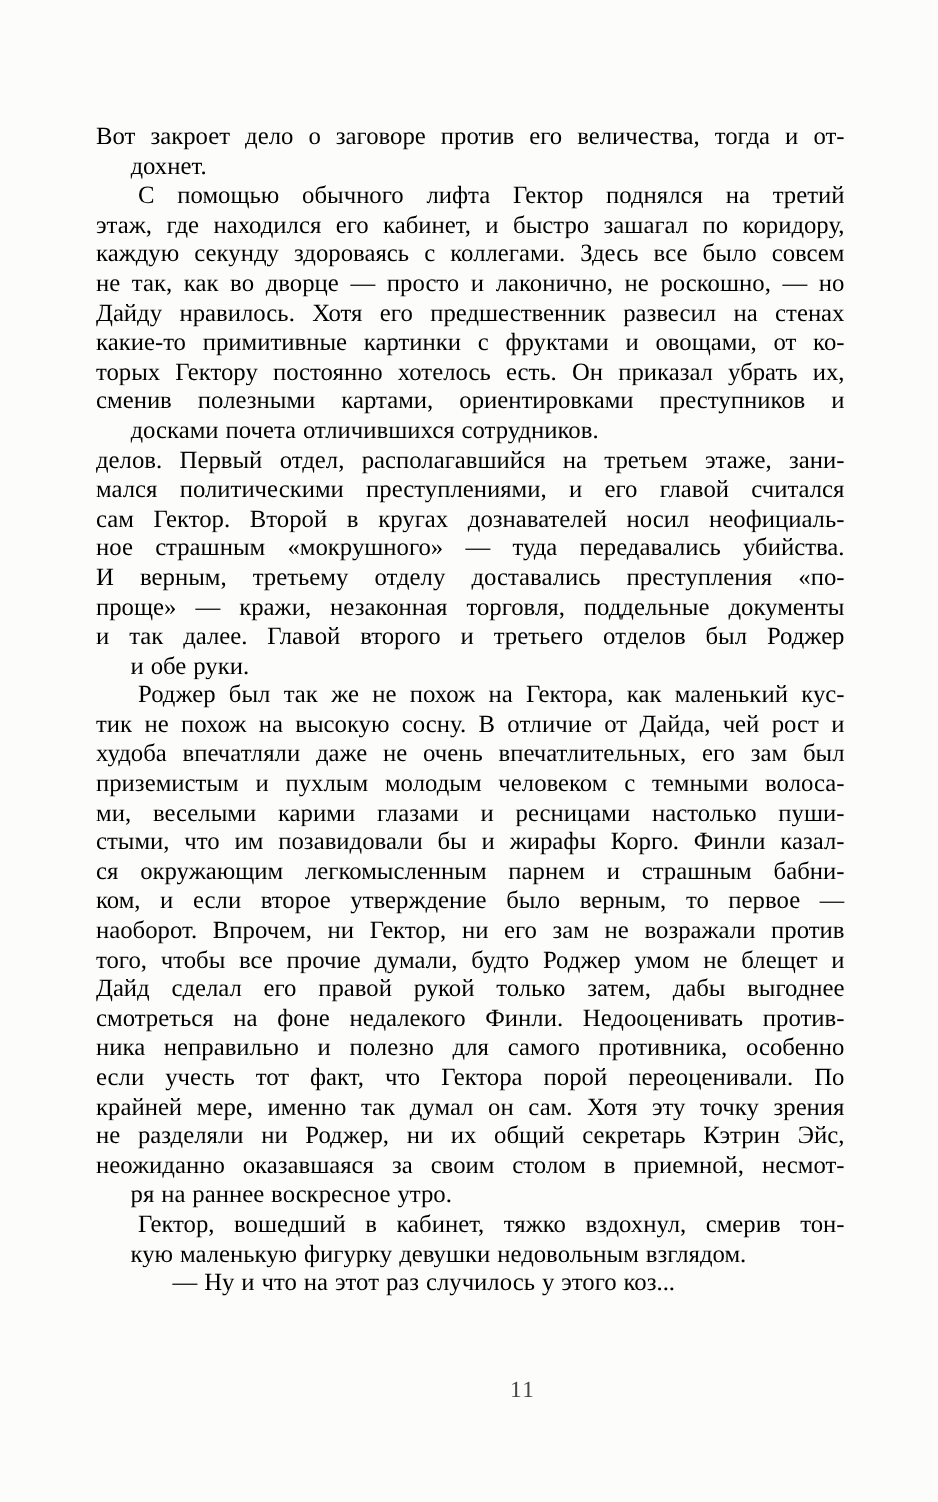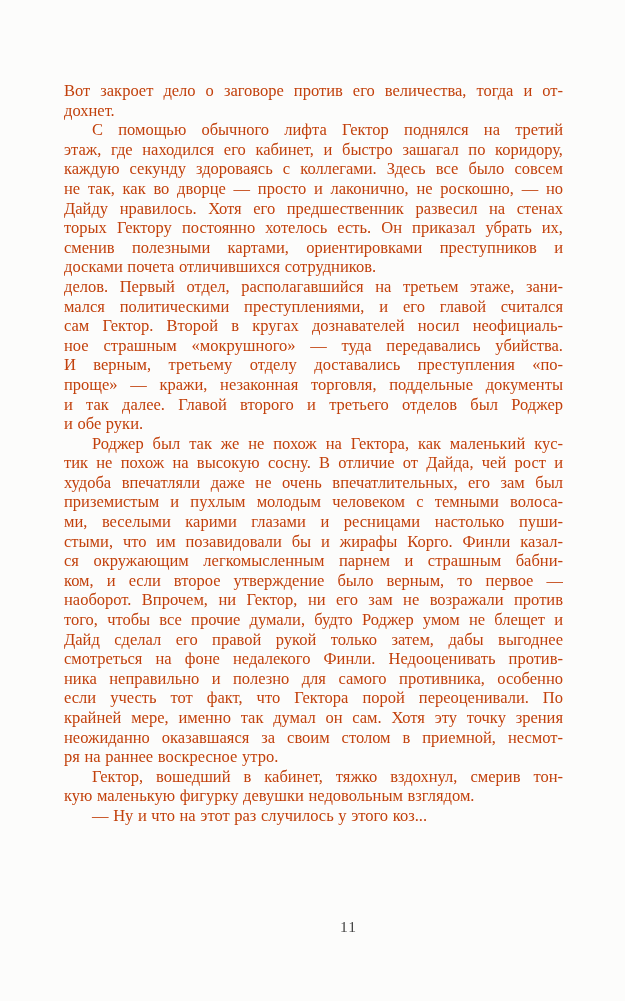--- a/index.html
+++ b/index.html
@@ -17,38 +17,39 @@
     width: 625px;
     height: 1001px;
     background: #fcfcfb;
     overflow: hidden;
   }
   .text-block {
     position: absolute;
     left: 64px;
     top: 81px;
     width: 499px;
-    color: #c2410c;
+    color: #000000;
     font-size: 16.5px;
     line-height: 19.6px;
   }
   .line {
     height: 19.6px;
     overflow: hidden;
     text-align: justify;
     text-align-last: justify;
     white-space: nowrap; 
     white-space: normal;
     word-spacing: 0.5px;
   }
   .line.indent {
     text-indent: 28px;
   }
   .line.last {
     text-align-last: left;
+    margin-left: 23px;
   }
   .page-number {
     position: absolute;
     top: 918px;
     left: 0;
     width: 625px;
     text-align: center;
     color: #454545;
     font-size: 15.5px;
     letter-spacing: 1px;
@@ -60,20 +61,21 @@
 
 <div class="page">
   <div class="text-block" id="text-block">
       <div class="line">Вот закроет дело о заговоре против его величества, тогда и от-</div>
       <div class="line last">дохнет.</div>
       <div class="line indent">С помощью обычного лифта Гектор поднялся на третий</div>
       <div class="line">этаж, где находился его кабинет, и быстро зашагал по коридору,</div>
       <div class="line">каждую секунду здороваясь с коллегами. Здесь все было совсем</div>
       <div class="line">не так, как во дворце — просто и лаконично, не роскошно, — но</div>
       <div class="line">Дайду нравилось. Хотя его предшественник развесил на стенах</div>
+      <div class="line">какие-то примитивные картинки с фруктами и овощами, от ко-</div>
       <div class="line">торых Гектору постоянно хотелось есть. Он приказал убрать их,</div>
       <div class="line">сменив полезными картами, ориентировками преступников и</div>
       <div class="line last">досками почета отличившихся сотрудников.</div>
       <div class="line">делов. Первый отдел, располагавшийся на третьем этаже, зани-</div>
       <div class="line">мался политическими преступлениями, и его главой считался</div>
       <div class="line">сам Гектор. Второй в кругах дознавателей носил неофициаль-</div>
       <div class="line">ное страшным «мокрушного» — туда передавались убийства.</div>
       <div class="line">И верным, третьему отделу доставались преступления «по-</div>
       <div class="line">проще» — кражи, незаконная торговля, поддельные документы</div>
       <div class="line">и так далее. Главой второго и третьего отделов был Роджер</div>
@@ -86,20 +88,21 @@
       <div class="line">стыми, что им позавидовали бы и жирафы Корго. Финли казал-</div>
       <div class="line">ся окружающим легкомысленным парнем и страшным бабни-</div>
       <div class="line">ком, и если второе утверждение было верным, то первое —</div>
       <div class="line">наоборот. Впрочем, ни Гектор, ни его зам не возражали против</div>
       <div class="line">того, чтобы все прочие думали, будто Роджер умом не блещет и</div>
       <div class="line">Дайд сделал его правой рукой только затем, дабы выгоднее</div>
       <div class="line">смотреться на фоне недалекого Финли. Недооценивать против-</div>
       <div class="line">ника неправильно и полезно для самого противника, особенно</div>
       <div class="line">если учесть тот факт, что Гектора порой переоценивали. По</div>
       <div class="line">крайней мере, именно так думал он сам. Хотя эту точку зрения</div>
+      <div class="line">не разделяли ни Роджер, ни их общий секретарь Кэтрин Эйс,</div>
       <div class="line">неожиданно оказавшаяся за своим столом в приемной, несмот-</div>
       <div class="line last">ря на раннее воскресное утро.</div>
       <div class="line indent">Гектор, вошедший в кабинет, тяжко вздохнул, смерив тон-</div>
       <div class="line last">кую маленькую фигурку девушки недовольным взглядом.</div>
       <div class="line indent last">— Ну и что на этот раз случилось у этого коз...</div>
     </div>
   <div class="page-number">11</div>
 </div>
 
 </body></html>

